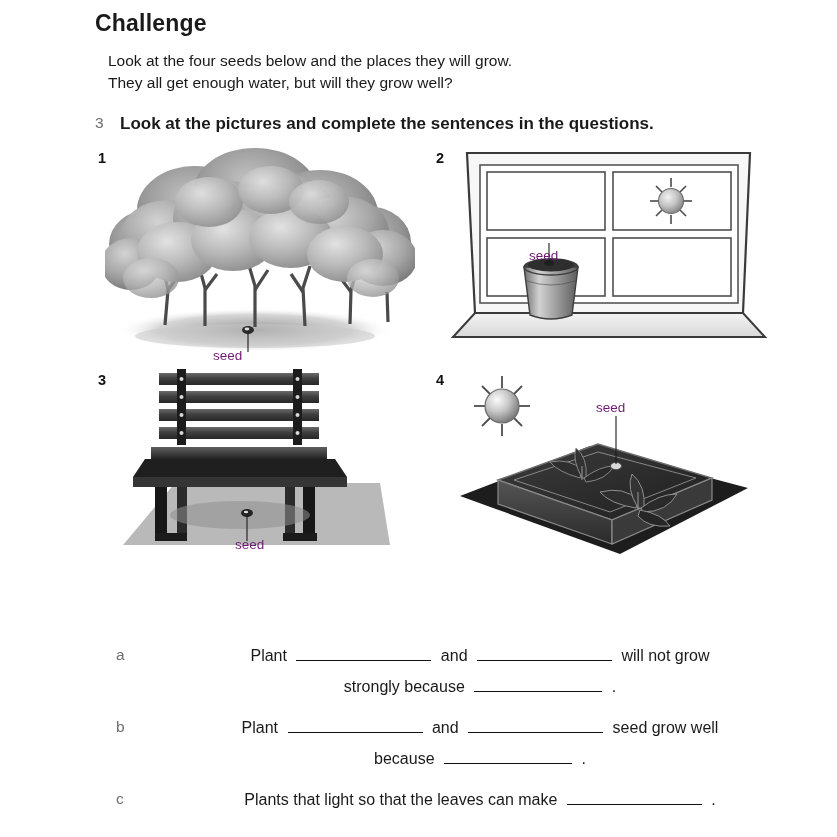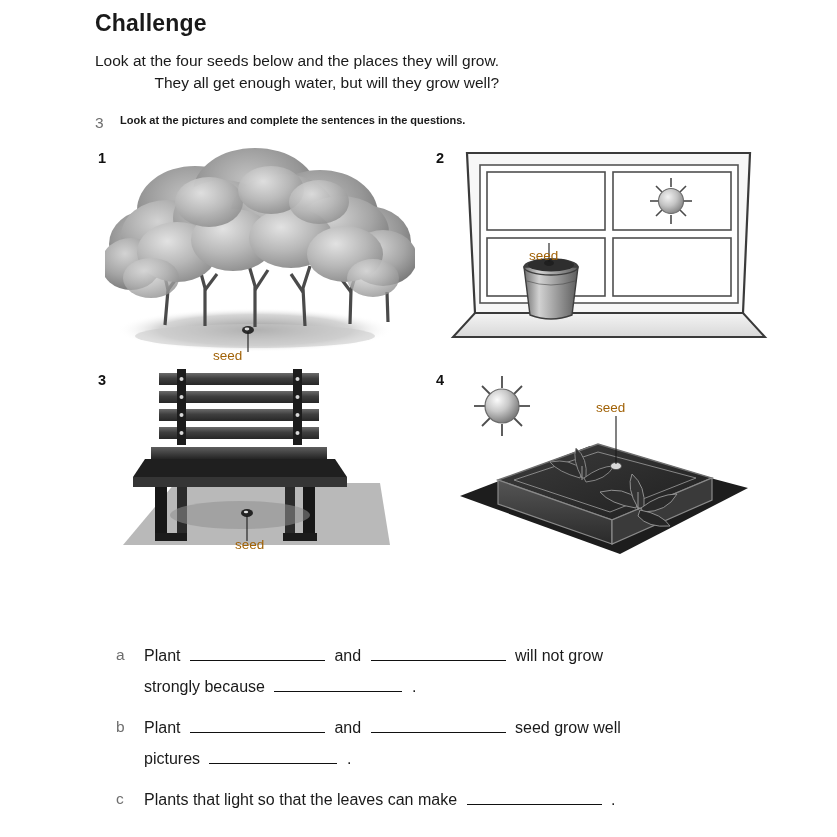--- a/index.html
+++ b/index.html
@@ -24,58 +24,57 @@
   .challenge-title {
     position: absolute;
     left: 95px;
     top: 10px;
     font-size: 23px;
     font-weight: bold;
     letter-spacing: 0.2px;
   }
   .intro {
     position: absolute;
-    left: 95px;
+    left: 108px;
     top: 50px;
     font-size: 15.5px;
     line-height: 22px;
     white-space: pre-line;
-    text-align: right;
   }
   .q-number {
     position: absolute;
     left: 95px;
     top: 114px;
     font-size: 15.5px;
     color: #6e6e6e;
   }
   .q-text {
     position: absolute;
     left: 120px;
     top: 114px;
-    font-size: 11px;
+    font-size: 17px;
     font-weight: bold;
   }
 
   
   .fig-num {
     position: absolute;
     font-size: 14.5px;
     font-weight: bold;
     color: #111;
   }
   .fig-num.n1 { left: 98px;  top: 150px; }
   .fig-num.n2 { left: 436px; top: 150px; }
   .fig-num.n3 { left: 98px;  top: 372px; }
   .fig-num.n4 { left: 436px; top: 372px; }
 
   .seed-label {
     position: absolute;
     font-size: 13.5px;
-    color: #a16207;
+    color: #701a75;
   }
 
   
   .answers {
     position: absolute;
     left: 116px;
     top: 640px;
     width: 700px;
     font-size: 16px;
   }
@@ -87,20 +86,21 @@
   .ans-letter {
     width: 28px;
     flex: 0 0 28px;
     color: #6e6e6e;
     font-size: 15.5px;
     line-height: 30px;
   }
   .ans-body {
     flex: 1;
     line-height: 31px;
+    text-align: center;
   }
   .blank {
     display: inline-block;
     border-bottom: 1.6px solid #111;
     height: 15px;
     margin: 0 5px;
     vertical-align: baseline;
   }
   .b-long  { width: 128px; }
   .b-xl    { width: 135px; }
@@ -420,21 +420,21 @@
 
     <div class="ans-row">
       <div class="ans-letter">b</div>
       <div class="ans-body">
         <span>Plant</span>
         <span class="blank b-xl"></span>
         <span>and</span>
         <span class="blank b-xl"></span>
         <span>seed grow well</span>
         <br>
-        <span>pictures</span>
+        <span>because</span>
         <span class="blank b-long"></span>
         <span>.</span>
       </div>
     </div>
 
     <div class="ans-row">
       <div class="ans-letter">c</div>
       <div class="ans-body">
         <span>Plants that light so that the leaves can make</span>
         <span class="blank b-xl"></span>

